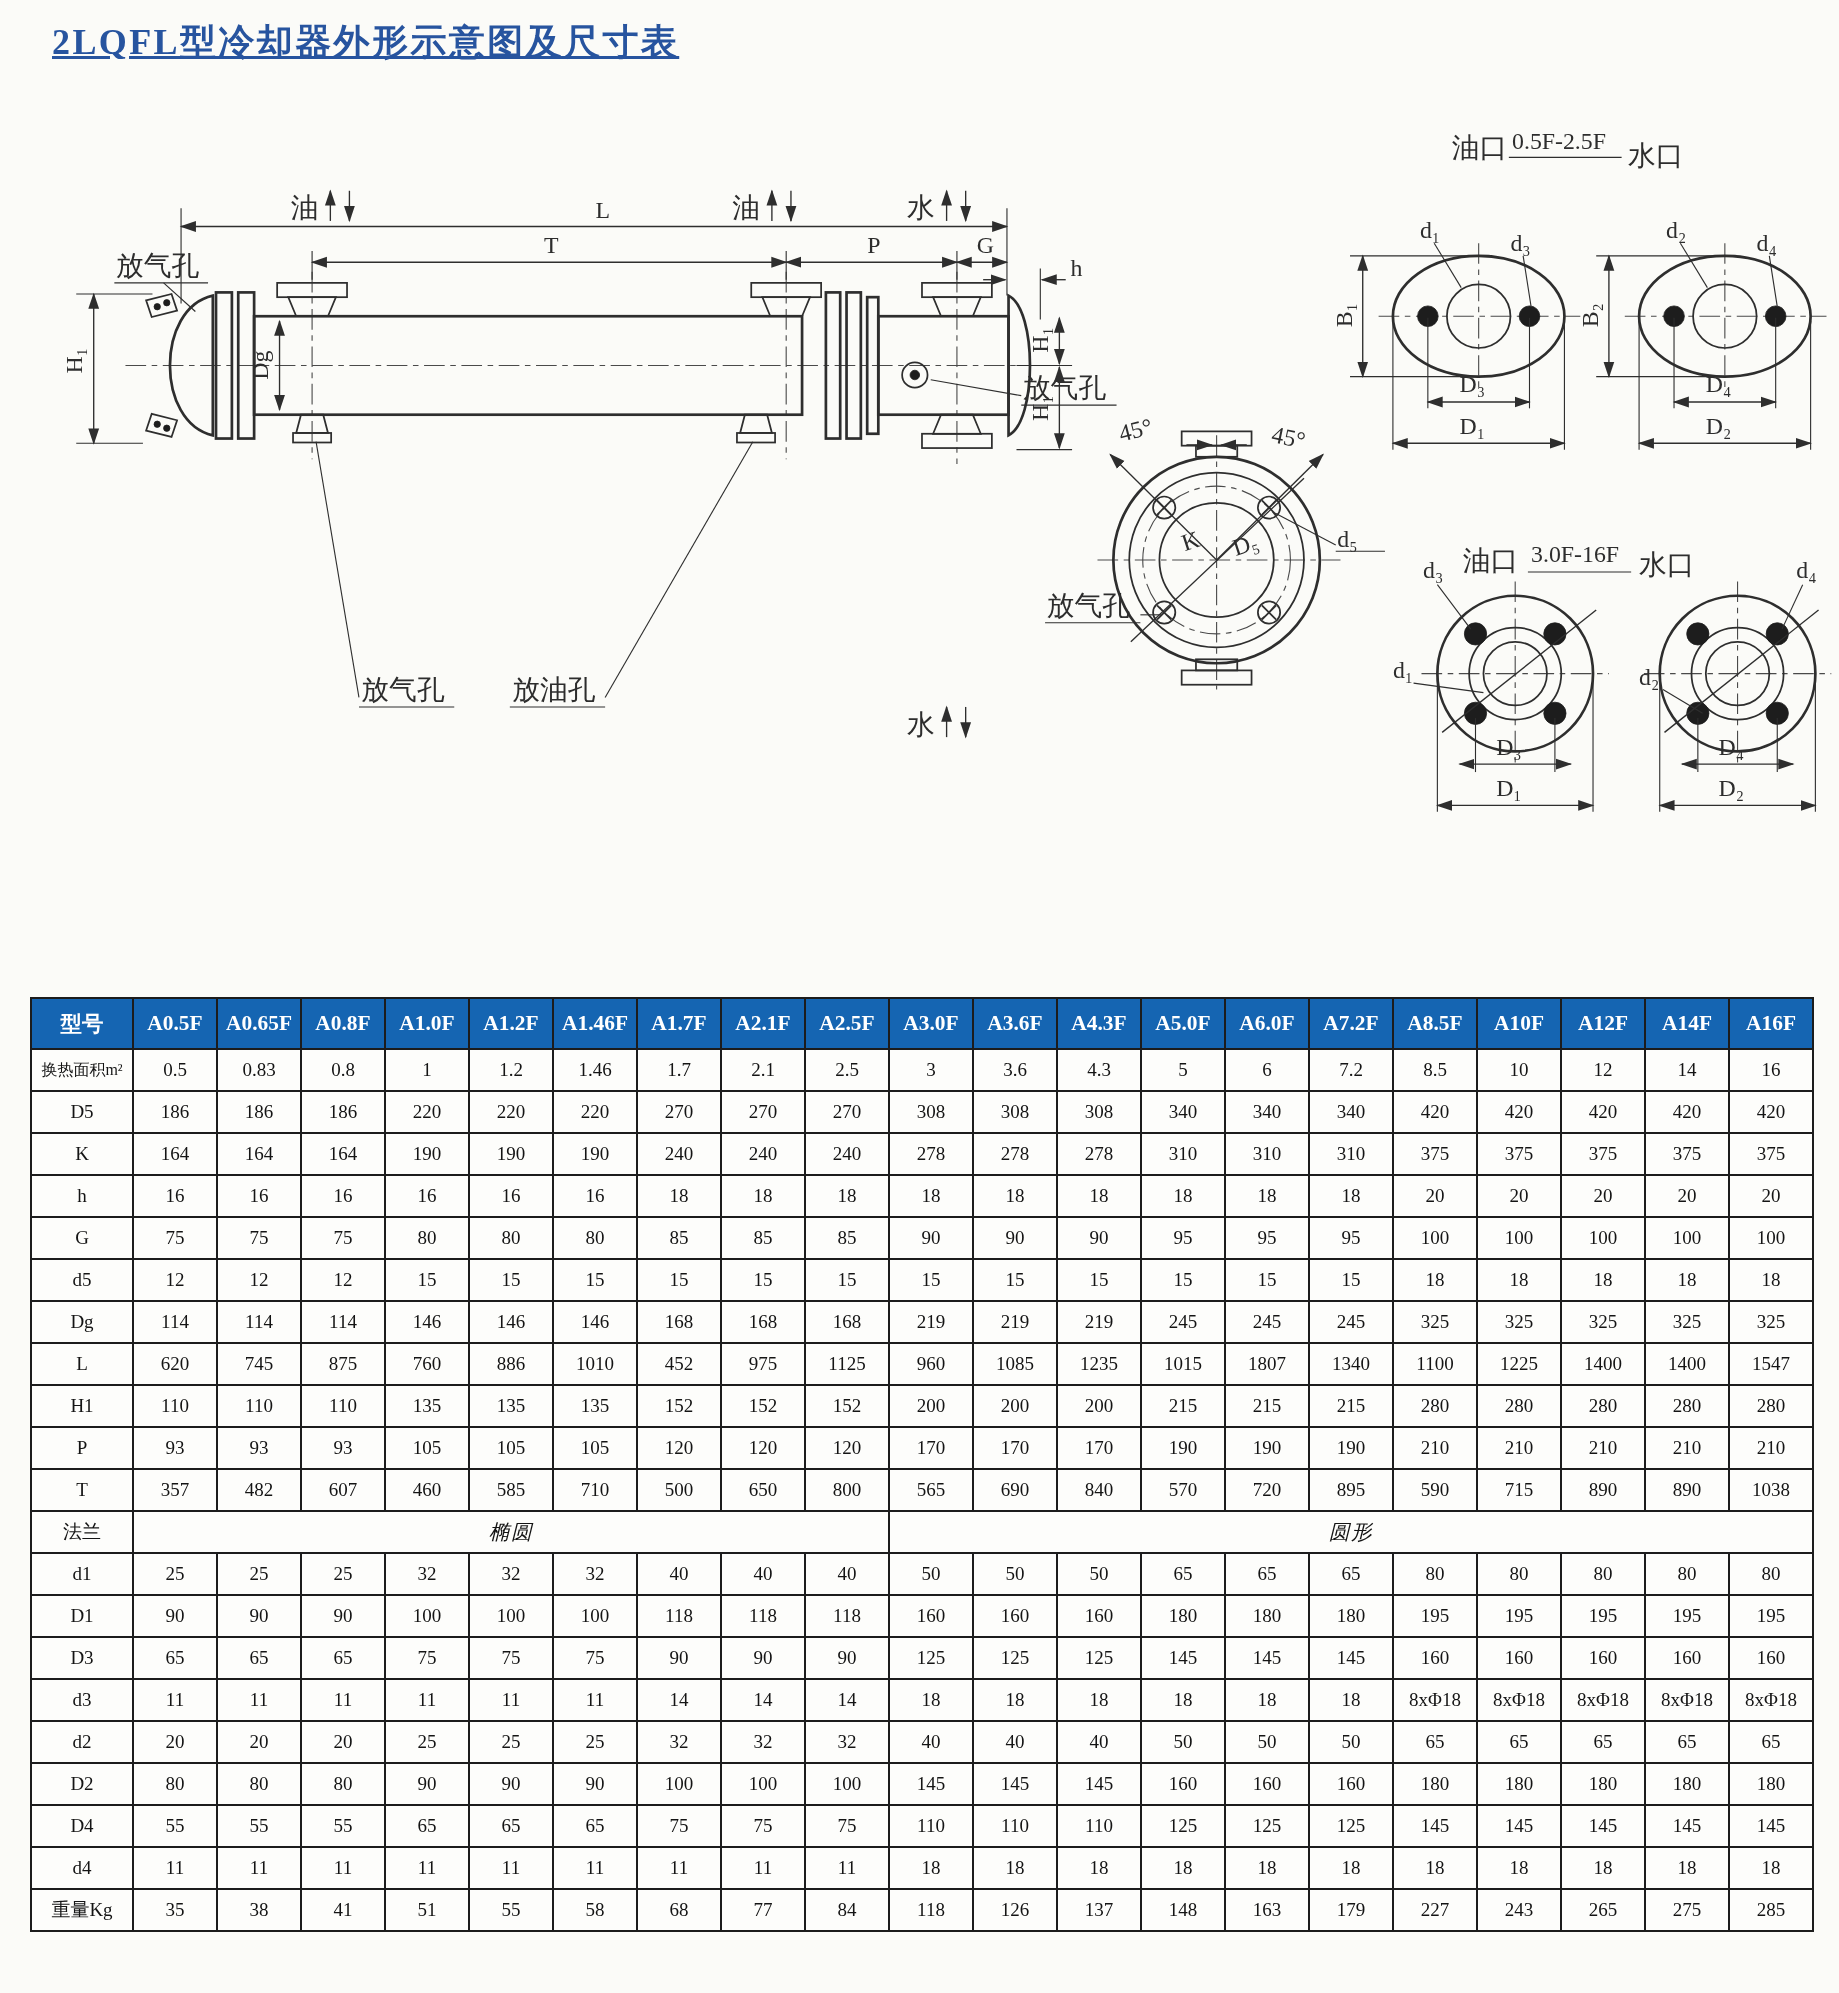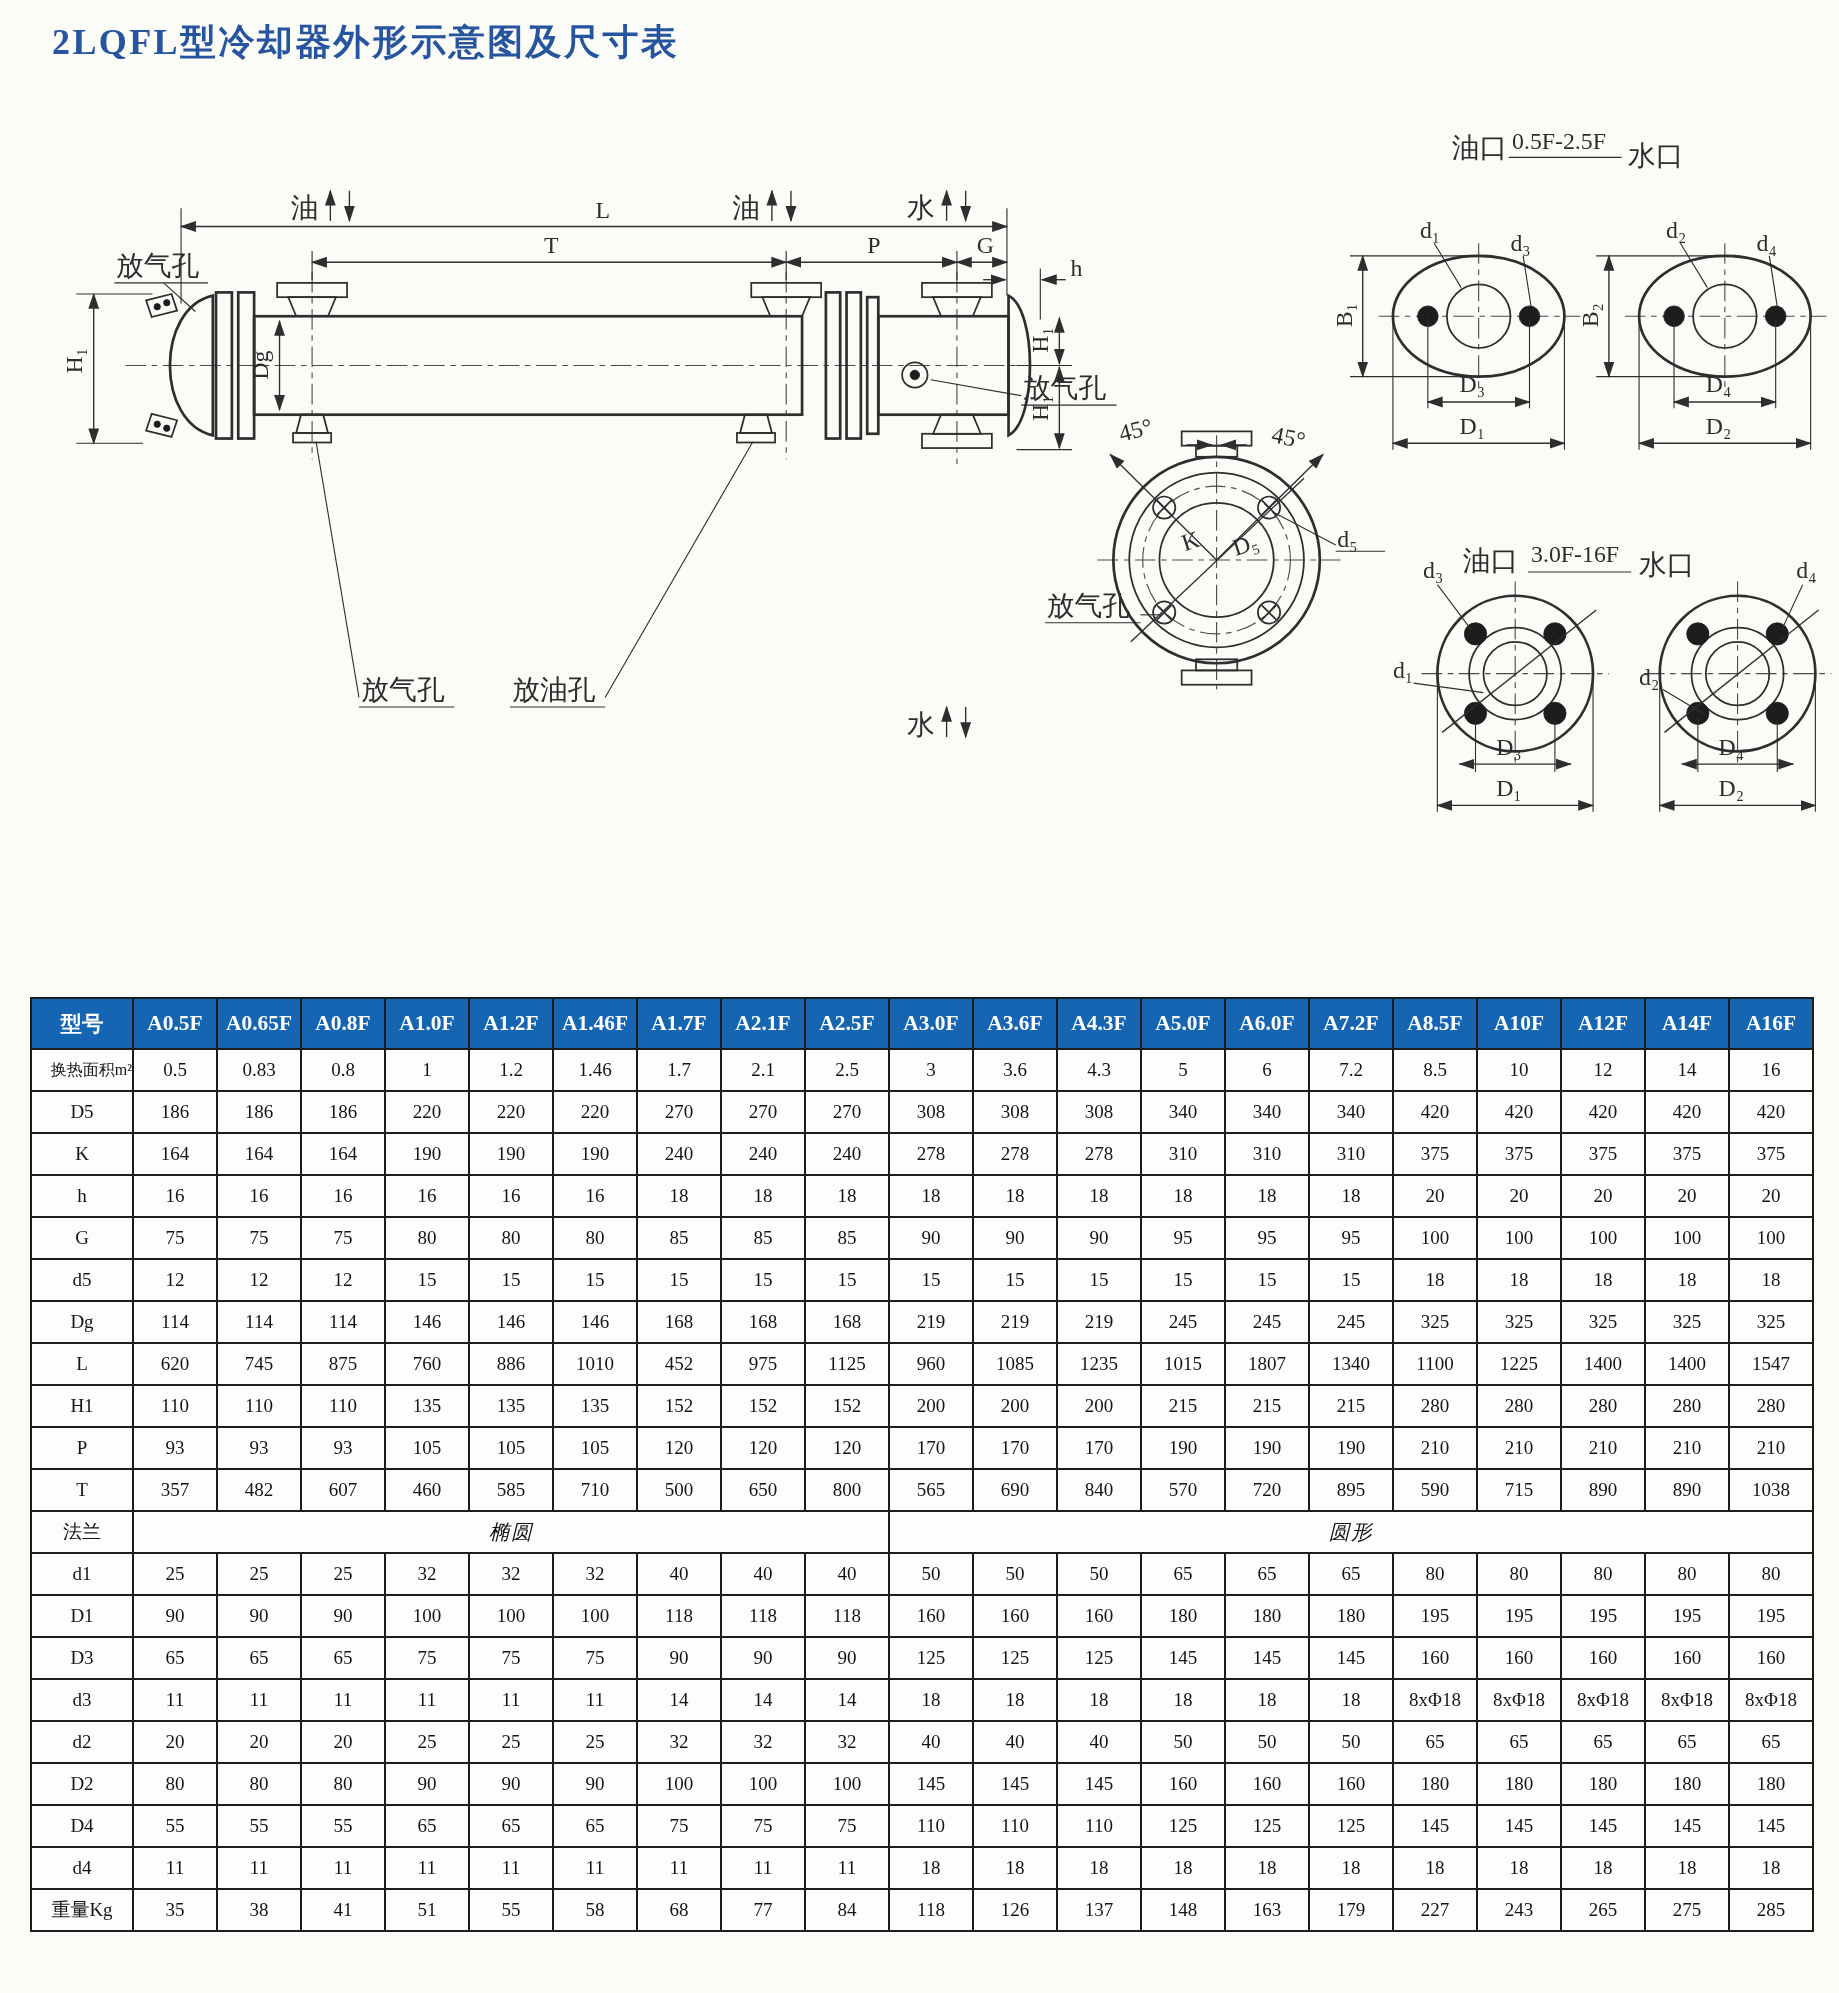--- a/index.html
+++ b/index.html
@@ -1,37 +1,37 @@
 <!DOCTYPE html>
 <html style="font-size:12.7px"><head>
 <meta charset="utf-8">
 <style>
   html,body{margin:0;padding:0}
   body{width:1840px;height:1994px;background:#fbfbf8;position:relative;
        font-family:"Liberation Serif","DejaVu Serif",serif;}
   .title{position:absolute;left:52px;top:17.5px;font-size:36px;font-weight:bold;
-         color:#27549f;letter-spacing:2.4px;white-space:nowrap;}
+         color:#27549f;letter-spacing:2.4px;white-space:nowrap;text-decoration:underline;}
   #drawing{position:absolute;left:0;top:0;}
   #drawing text{fill:#2d2d2d;font-family:"Liberation Serif","DejaVu Serif",serif;}
   .cn{font-size:35px;}
   .dimtxt{font-size:30px;}
   .main{fill:none;stroke:#2e2e2e;stroke-width:3.4;}
   .med{fill:none;stroke:#2e2e2e;stroke-width:2.2;}
   .dim{fill:none;stroke:#2e2e2e;stroke-width:1.7;}
   .ext{fill:none;stroke:#2e2e2e;stroke-width:1.4;}
   .cl{fill:none;stroke:#4a4a4a;stroke-width:1.4;stroke-dasharray:26 7 7 7;}
   .bolt{fill:#1d1d1d;stroke:#1d1d1d;}
   table{position:absolute;left:30px;top:997px;width:1780px;border-collapse:collapse;
         table-layout:fixed;background:#fdfdfb;}
   th,td{border:2px solid #1c1c1c;border-top-width:2.8px;border-bottom-width:2.8px;
         height:40px;text-align:center;vertical-align:middle;font-size:19px;color:#141414;
         padding:0;font-weight:normal;overflow:hidden;white-space:nowrap;}
   thead th{background:#1565b2;color:#ffffff;font-size:21.4px;font-weight:600;height:49px;text-align:center;}
   td.flange-span{font-size:20.6px;letter-spacing:1.6px;font-style:italic;}
-  th.small{font-size:16px;text-align:right;}
+  th.small{font-size:16px;}
 </style>
 </head>
 <body>
 
 <div class="title">2LQFL型冷却器外形示意图及尺寸表</div>
 
 <svg id="drawing" width="1840" height="858" viewBox="0 0 2317 1080">
   <defs>
     <marker id="ar" markerWidth="13" markerHeight="11" refX="11" refY="5" orient="auto-start-reverse" viewBox="0 0 13 10">
       <path d="M0 1 L12 5 L0 9 Z" fill="#2e2e2e"></path>

